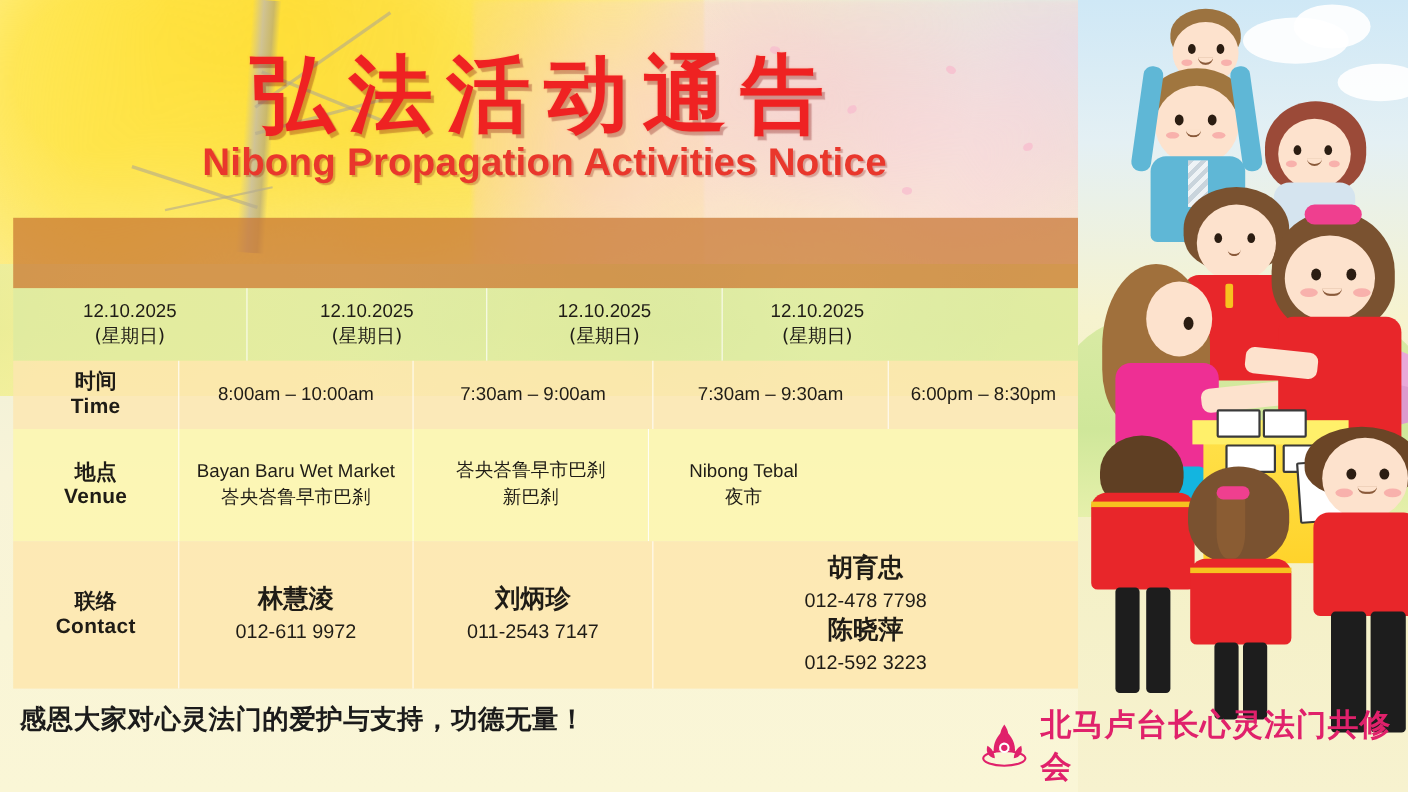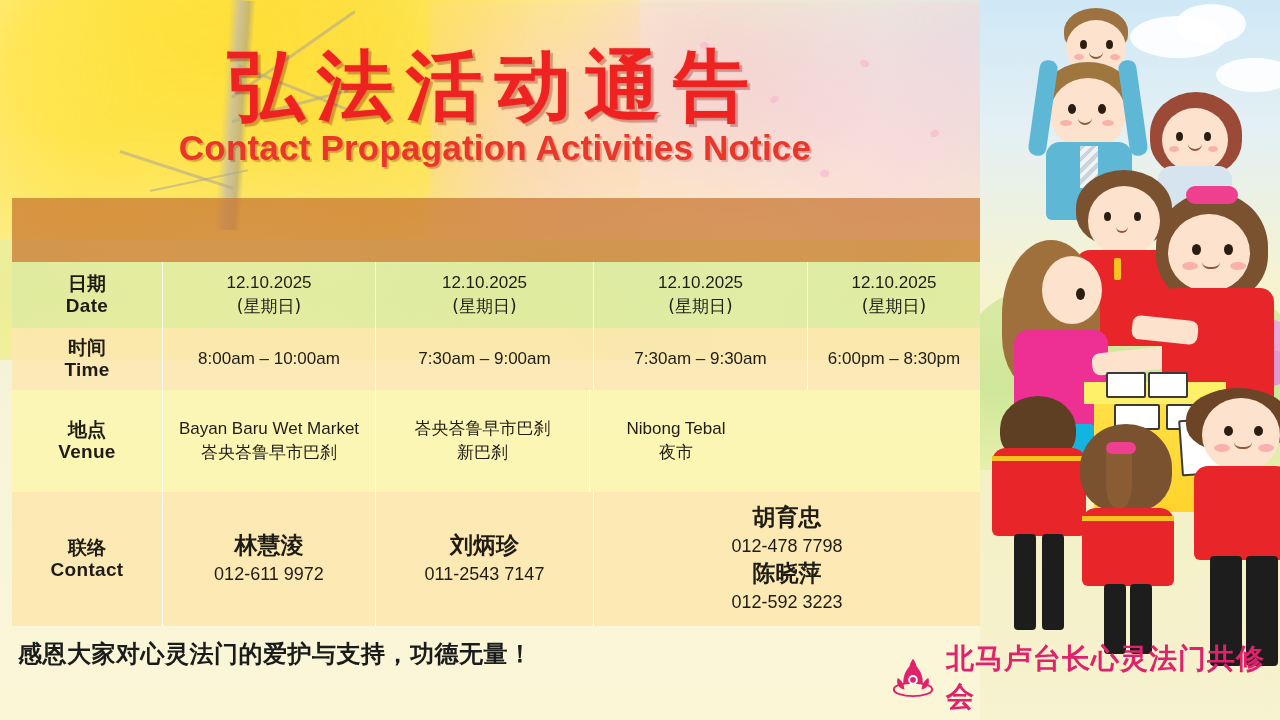--- a/index.html
+++ b/index.html
@@ -306,34 +306,30 @@
     <div class="body" style="left:214px;top:466px;width:96px;height:94px;background:#e8262a"></div>
     <div class="leg" style="left:230px;top:556px;width:32px;height:110px"></div>
     <div class="leg" style="left:266px;top:556px;width:32px;height:110px"></div>
   </div>
 </div>
 
 <div id="content">
 
   <div class="title-wrap">
     <div class="title-cn">弘法活动通告</div>
-    <div class="title-en">Contact Propagation Activities Notice</div>
+    <div class="title-en">Nibong Propagation Activities Notice</div>
   </div>
 
   <div class="tbl">
 
     <div class="row row-head">
       <div class="cell c-label"></div>
     </div>
 
     <div class="row row-date">
-      <div class="cell c-label">
-        <span class="lbl-cn">日期</span>
-        <span class="lbl-en">Date</span>
-      </div>
       <div class="cell c1">
         <span class="v-line">12.10.2025</span>
         <span class="v-line-cn">(星期日)</span>
       </div>
       <div class="cell c2">
         <span class="v-line">12.10.2025</span>
         <span class="v-line-cn">(星期日)</span>
       </div>
       <div class="cell c3">
         <span class="v-line">12.10.2025</span>

